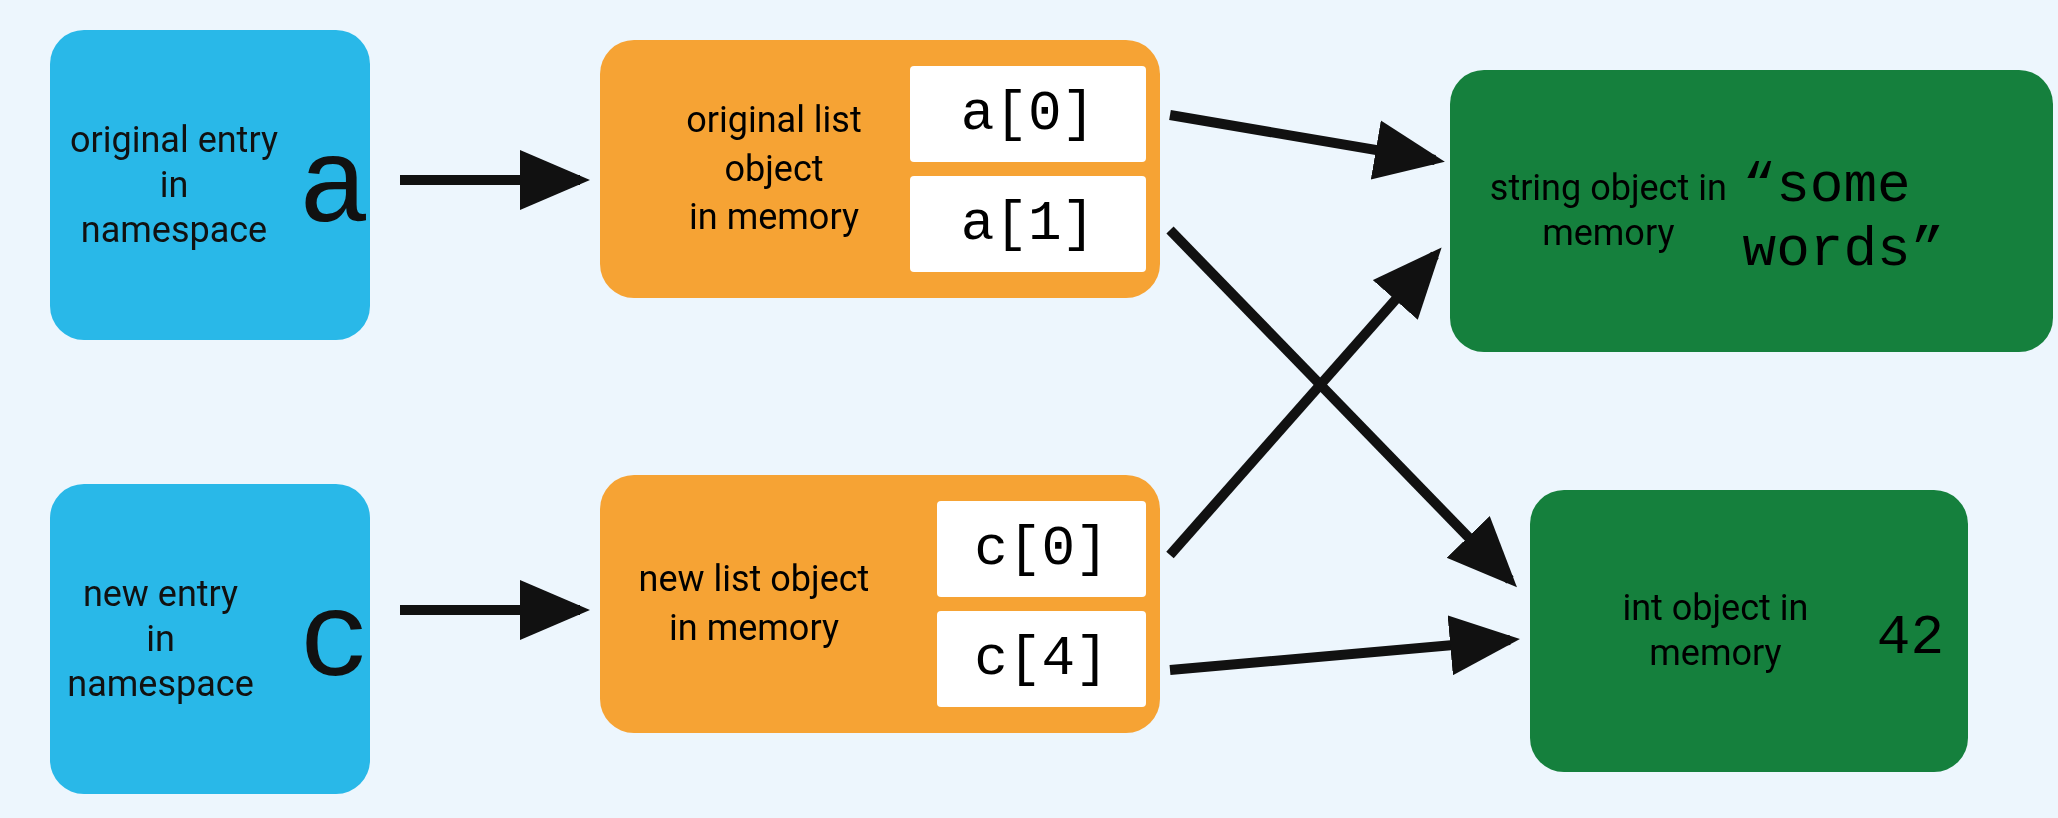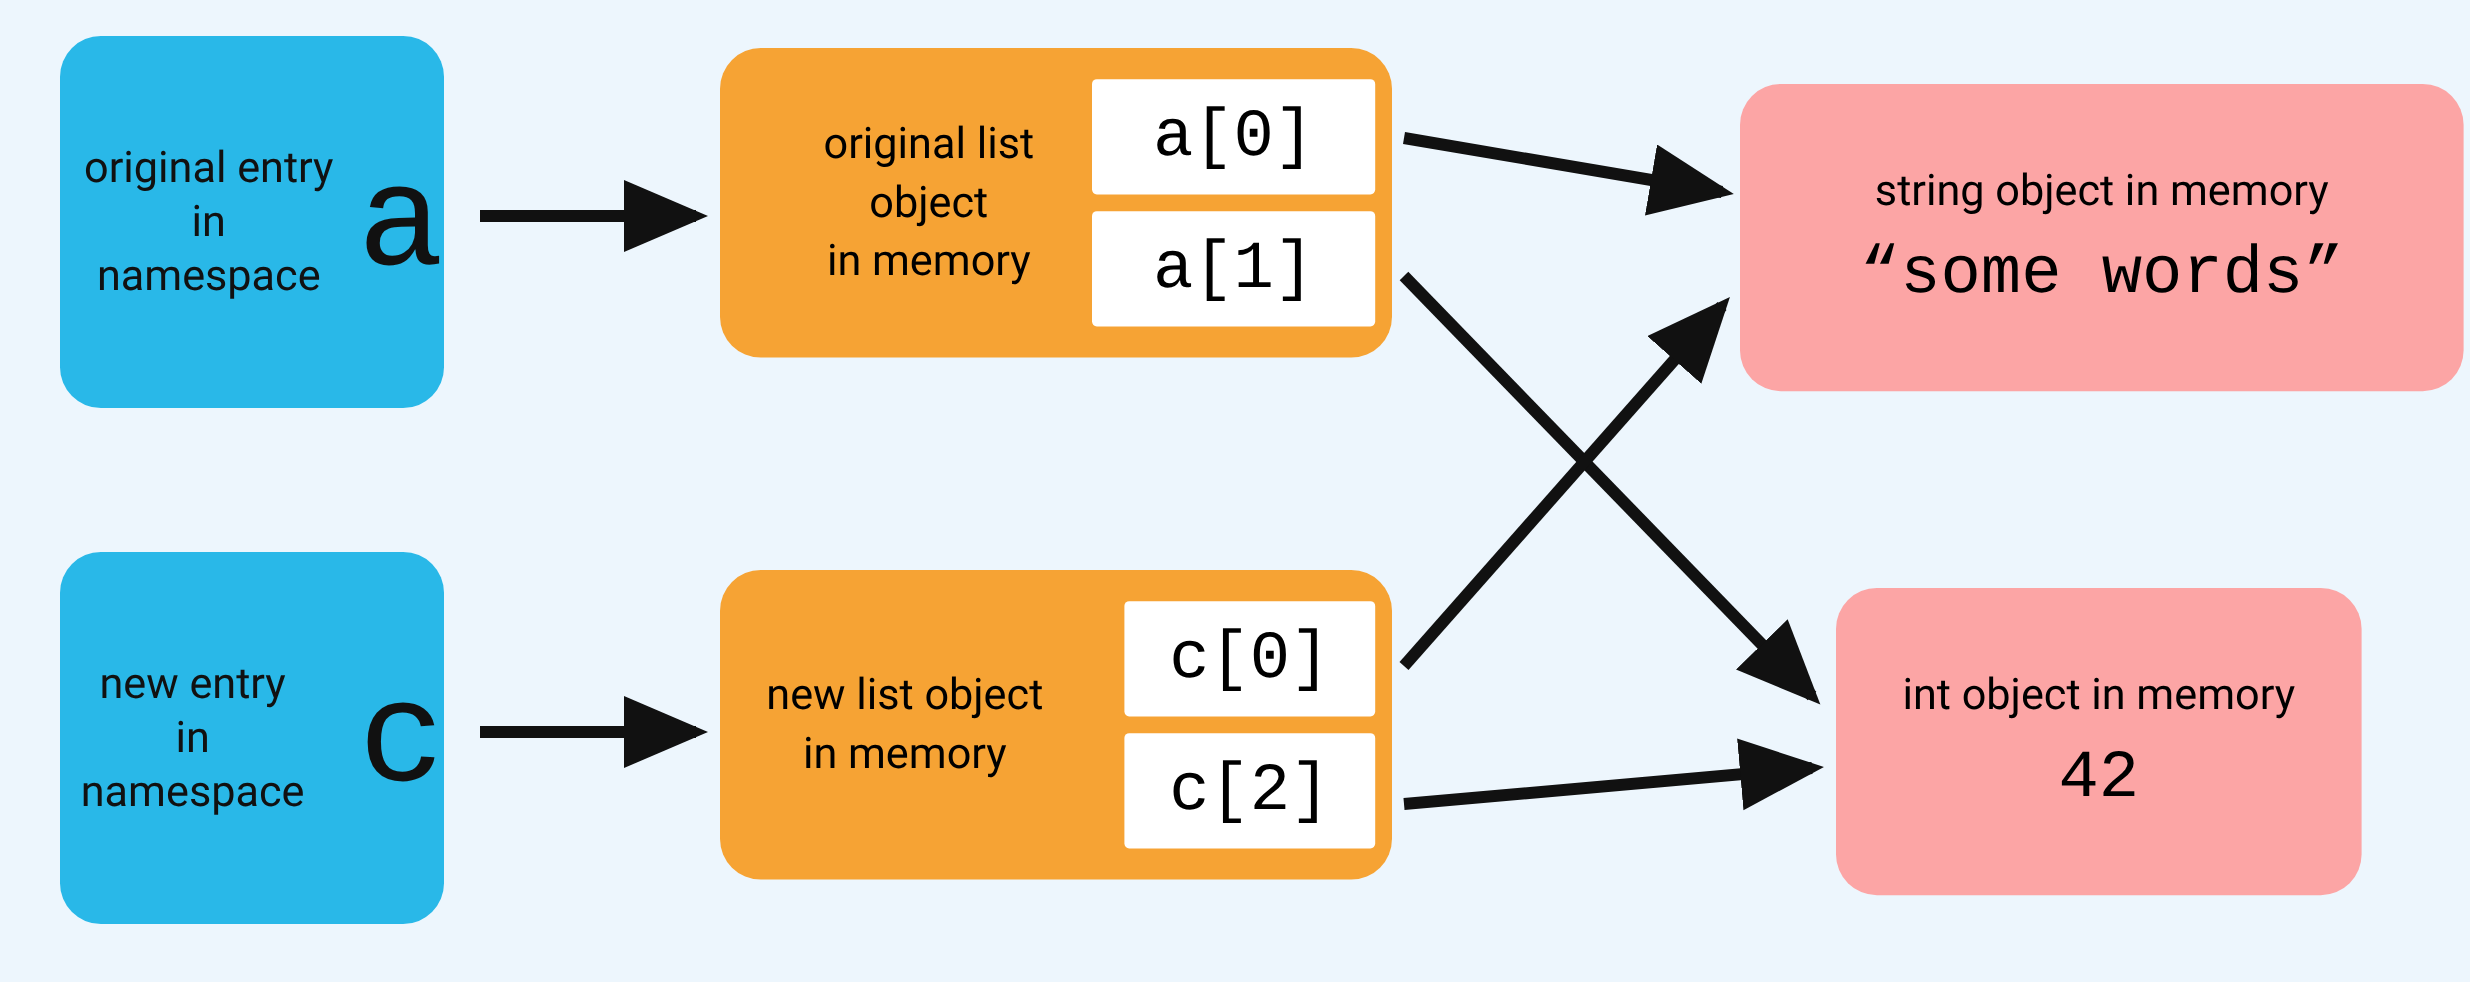--- a/index.html
+++ b/index.html
@@ -68,27 +68,26 @@
     border-radius: 4px;
     font-size: 56px;
     height: 96px;
     display: flex;
     align-items: center;
     justify-content: center;
   }
   
   .valbox {
     position: absolute;
-    background: #fca5a5;
+    background: #15803d;
     border-radius: 34px;
     display: flex;
-    flex-direction: column;
     align-items: center;
     justify-content: center;
-    padding: 3px 24px;
+    padding: 16px 24px;
   }
   .valbox .vlabel {
     font-size: 36px;
     line-height: 1.25;
     text-align: center;
   }
   .valbox .vvalue {
     font-size: 56px;
     margin-top: 14px;
   }
@@ -104,38 +103,38 @@
   }
 </style>
 </head>
 <body>
 
 <div class="box blue" style="left:50px; top:30px; width:320px; height:310px;">
   <div class="label" style="padding:0 18px;">original entry in namespace</div>
   <div class="bigvar mono">a</div>
 </div>
 
-<div class="box blue" style="left:50px; top:460px; width:320px; height:310px;gap:27px;">
+<div class="box blue" style="left:50px; top:484px; width:320px; height:310px;gap:27px;">
   <div class="label" style="padding:0 18px;">new entry in namespace</div>
   <div class="bigvar mono">c</div>
 </div>
 
 <div class="list-box" style="left:600px; top:40px; width:560px; height:258px;padding-left:20px;">
   <div class="list-label">original list object<br>in memory</div>
   <div class="list-cells">
     <div class="cell mono">a[0]</div>
     <div class="cell mono">a[1]</div>
   </div>
 </div>
 
 <div class="list-box" style="left:600px; top:475px; width:560px; height:258px;gap:47px;">
   <div class="list-label">new list object<br>in memory</div>
   <div class="list-cells">
     <div class="cell mono">c[0]</div>
-    <div class="cell mono">c[2]</div>
+    <div class="cell mono">c[4]</div>
   </div>
 </div>
 
 <div class="valbox" style="left:1450px; top:70px; width:555px; height:250px;">
   <div class="vlabel">string object in memory</div>
   <div class="vvalue mono">“some words”</div>
 </div>
 
 <div class="valbox" style="left:1530px; top:490px; width:390px; height:250px;">
   <div class="vlabel">int object in memory</div>

